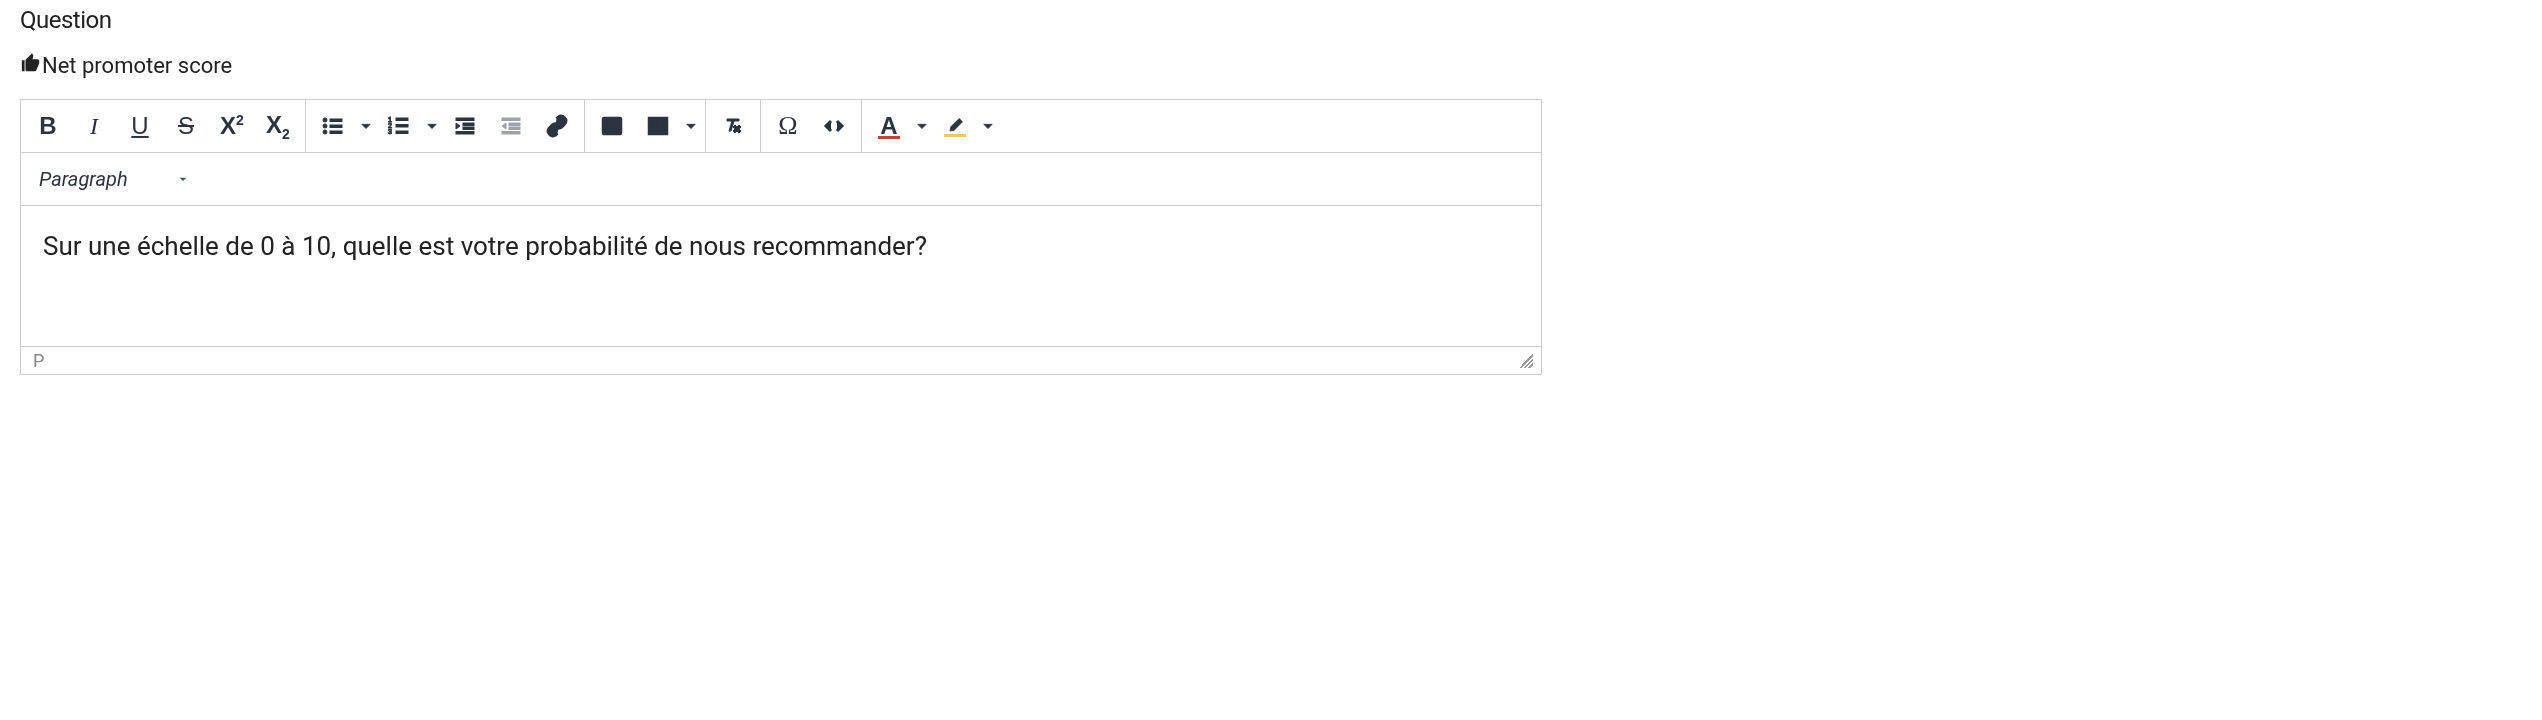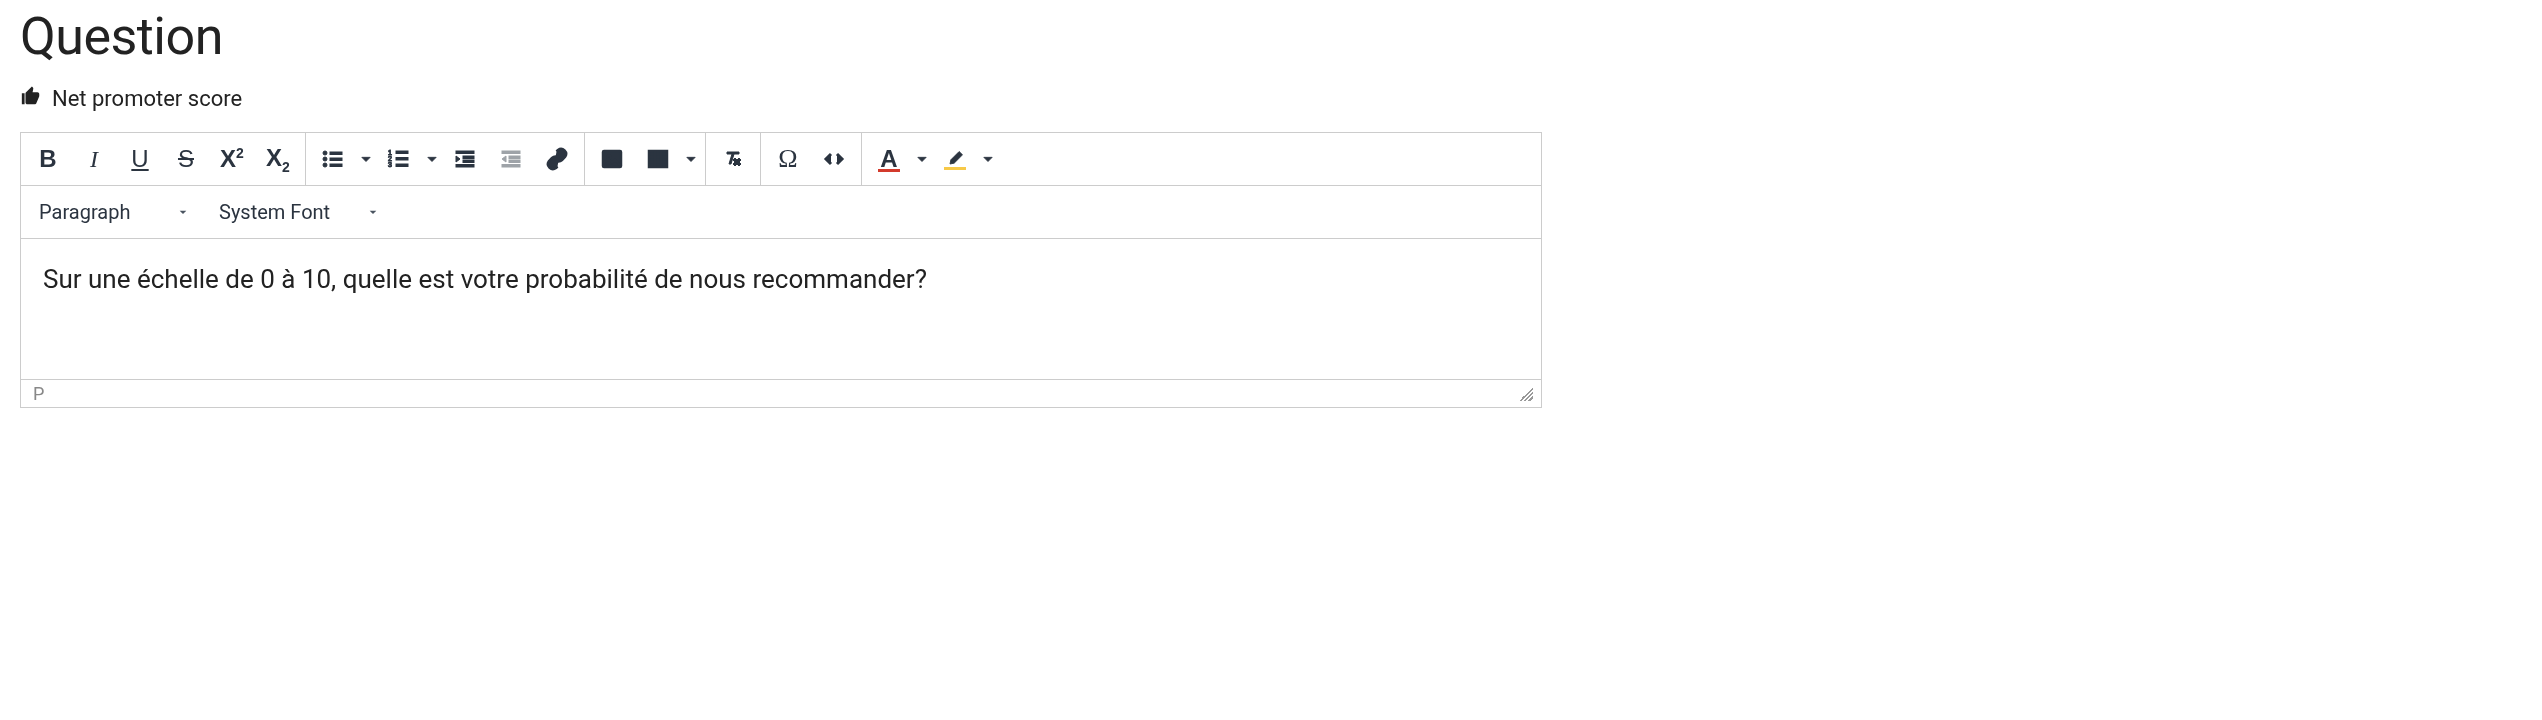--- a/index.html
+++ b/index.html
@@ -5,29 +5,28 @@
   * { box-sizing: border-box; }
   body {
     margin: 0;
     padding: 0 20px;
     font-family: -apple-system, BlinkMacSystemFont, "Segoe UI", Roboto, sans-serif;
     color: #222;
     background: #fff;
     width: 2542px;
   }
   h1.page-title {
-    font-size: 52px;
+    font-size: 24px;
     font-weight: 400;
     margin: 6px 0 18px 0;
     letter-spacing: -0.5px;
   }
   .subtitle-row {
     display: flex;
     align-items: center;
-    gap: 10px;
     font-size: 22px;
     margin-bottom: 20px;
   }
   .subtitle-row svg { width: 22px; height: 22px; fill: #222; }
   .editor-wrapper {
     border: 1px solid #ccc;
     width: 1522px;
   }
   .toolbar-row {
     display: flex;
@@ -66,20 +65,21 @@
   .select-btn {
     display:flex;
     align-items:center;
     gap:8px;
     padding: 0 14px;
     height: 40px;
     cursor:pointer;
     font-size: 20px;
     color:#2b3440;
     white-space:nowrap;
+    font-style:italic;
   }
   .select-btn svg { width:16px;height:16px;fill:#4a5460; }
   .editor-body {
     min-height: 140px;
     padding: 22px 22px 40px 22px;
     font-size: 26px;
     line-height: 1.4;
     outline: none;
   }
   .statusbar {
@@ -273,26 +273,20 @@
   </div>
 
   <div class="toolbar-row">
     <div class="toolbar-group" style="border-right:none;">
       <div class="select-btn w-para">
         <span>Paragraph</span>
         <svg viewBox="0 0 24 24">
             <path d="M7 10l5 5 5-5z"></path>
           </svg>
       </div>
-      <div class="select-btn w-font">
-        <span>System Font</span>
-        <svg viewBox="0 0 24 24">
-            <path d="M7 10l5 5 5-5z"></path>
-          </svg>
-      </div>
     </div>
   </div>
 
   <div class="editor-body" contenteditable="true" style="">Sur une échelle de 0 à 10, quelle est votre probabilité de nous recommander?</div>
 
   <div class="statusbar">
     <span>P</span>
     <div class="resize-handle"></div>
   </div>
 

